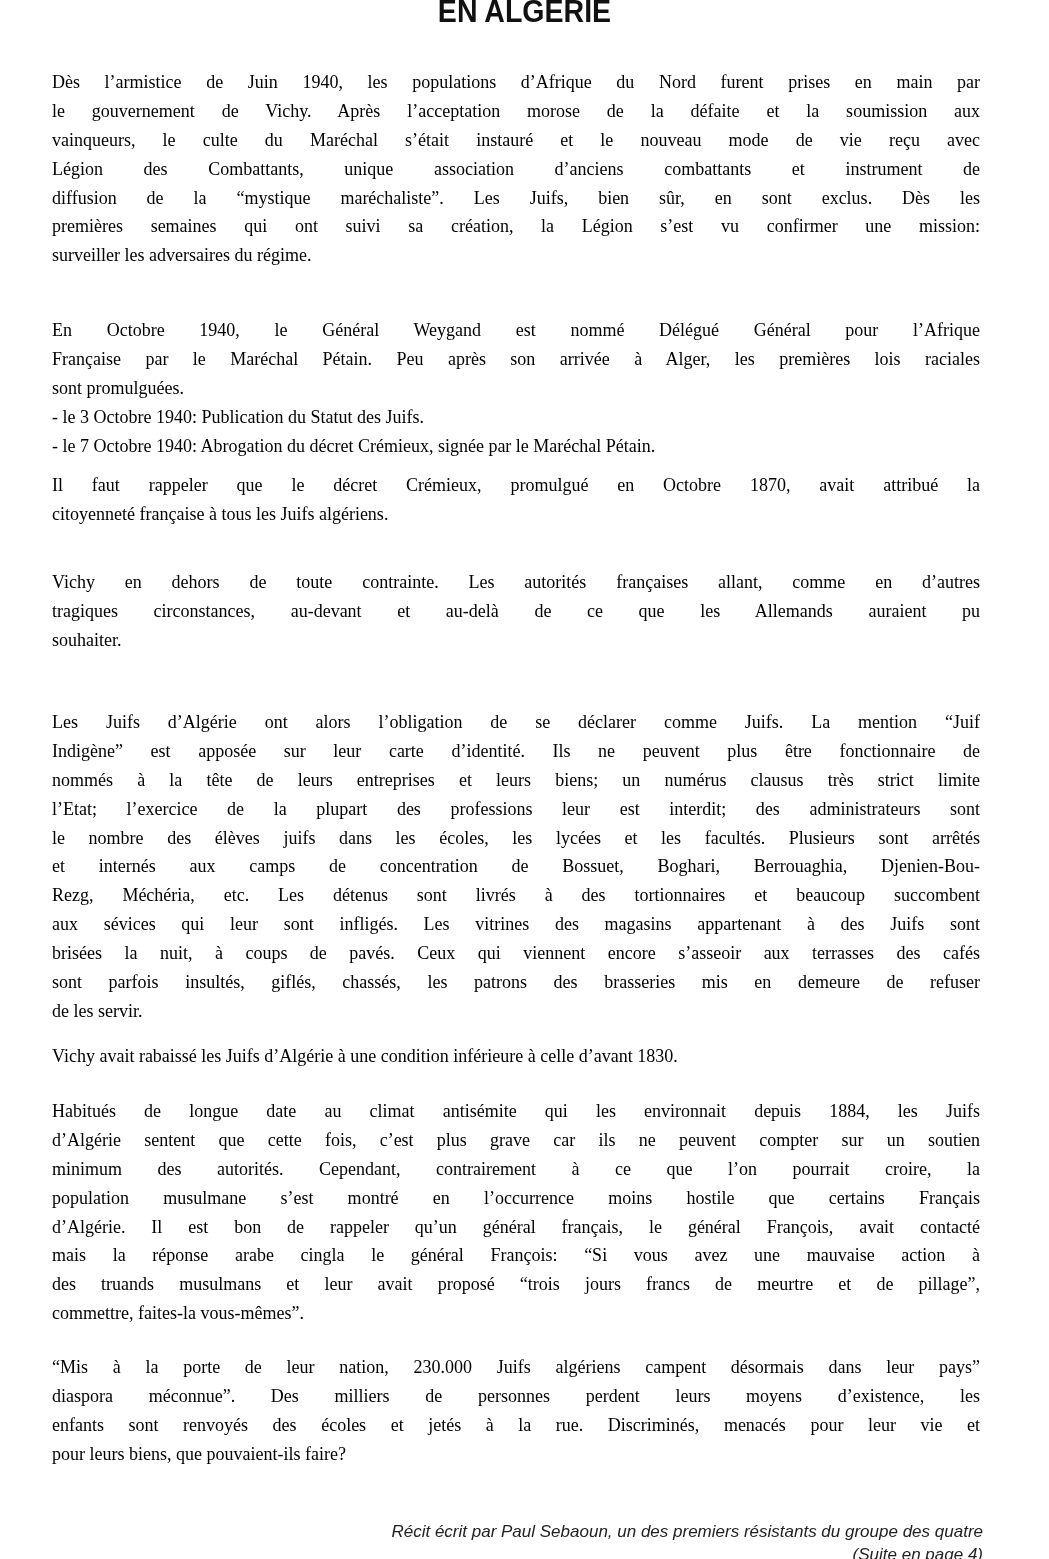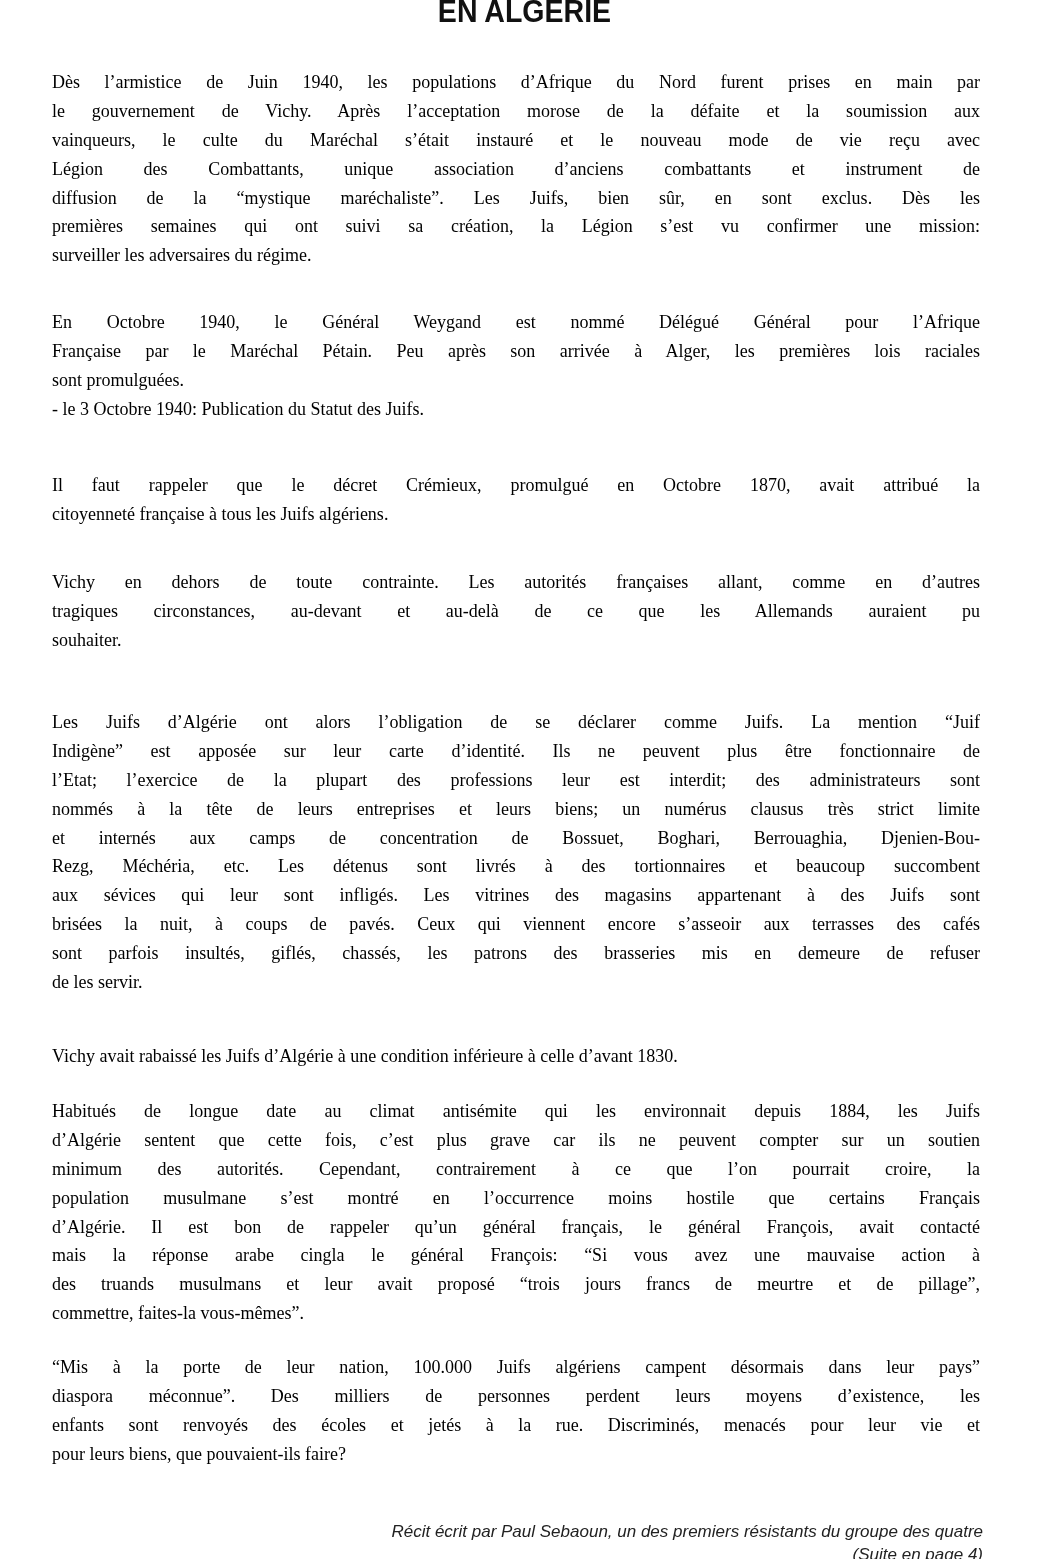--- a/index.html
+++ b/index.html
@@ -28,43 +28,45 @@
 <div class="para" style="top:68px">
   <span class="line">Dès l’armistice de Juin 1940, les populations d’Afrique du Nord furent prises en main par</span>
   <span class="line">le gouvernement de Vichy. Après l’acceptation morose de la défaite et la soumission aux</span>
   <span class="line">vainqueurs, le culte du Maréchal s’était instauré et le nouveau mode de vie reçu avec</span>
   <span class="line">Légion des Combattants, unique association d’anciens combattants et instrument de</span>
   <span class="line">diffusion de la “mystique maréchaliste”. Les Juifs, bien sûr, en sont exclus. Dès les</span>
   <span class="line">premières semaines qui ont suivi sa création, la Légion s’est vu confirmer une mission:</span>
   <span class="line last">surveiller les adversaires du régime.</span>
 </div>
 
-<div class="para" style="top:308px">
+<div class="para" style="top:316px">
   <span class="line">En Octobre 1940, le Général Weygand est nommé Délégué Général pour l’Afrique</span>
   <span class="line">Française par le Maréchal Pétain. Peu après son arrivée à Alger, les premières lois raciales</span>
   <span class="line last">sont promulguées.</span>
   <span class="line last">- le 3 Octobre 1940: Publication du Statut des Juifs.</span>
+  <span class="line last">- le 7 Octobre 1940: Abrogation du décret Crémieux, signée par le Maréchal Pétain.</span>
 </div>
 
 <div class="para" style="top:471px">
   <span class="line">Il faut rappeler que le décret Crémieux, promulgué en Octobre 1870, avait attribué la</span>
   <span class="line last">citoyenneté française à tous les Juifs algériens.</span>
 </div>
 
 <div class="para" style="top:568px">
   <span class="line">Vichy en dehors de toute contrainte. Les autorités françaises allant, comme en d’autres</span>
   <span class="line">tragiques circonstances, au-devant et au-delà de ce que les Allemands auraient pu</span>
   <span class="line last">souhaiter.</span>
 </div>
 
 <div class="para" style="top:708px">
   <span class="line">Les Juifs d’Algérie ont alors l’obligation de se déclarer comme Juifs. La mention “Juif</span>
   <span class="line">Indigène” est apposée sur leur carte d’identité. Ils ne peuvent plus être fonctionnaire de</span>
+  <span class="line">nommés à la tête de leurs entreprises et leurs biens; un numérus clausus très strict limite</span>
   <span class="line">l’Etat; l’exercice de la plupart des professions leur est interdit; des administrateurs sont</span>
-  <span class="line">nommés à la tête de leurs entreprises et leurs biens; un numérus clausus très strict limite</span>
+  <span class="line">le nombre des élèves juifs dans les écoles, les lycées et les facultés. Plusieurs sont arrêtés</span>
   <span class="line">et internés aux camps de concentration de Bossuet, Boghari, Berrouaghia, Djenien-Bou-</span>
   <span class="line">Rezg, Méchéria, etc. Les détenus sont livrés à des tortionnaires et beaucoup succombent</span>
   <span class="line">aux sévices qui leur sont infligés. Les vitrines des magasins appartenant à des Juifs sont</span>
   <span class="line">brisées la nuit, à coups de pavés. Ceux qui viennent encore s’asseoir aux terrasses des cafés</span>
   <span class="line">sont parfois insultés, giflés, chassés, les patrons des brasseries mis en demeure de refuser</span>
   <span class="line last">de les servir.</span>
 </div>
 
 <div class="para" style="top:1042px">
   <span class="line last">Vichy avait rabaissé les Juifs d’Algérie à une condition inférieure à celle d’avant 1830.</span>
@@ -75,21 +77,21 @@
   <span class="line">d’Algérie sentent que cette fois, c’est plus grave car ils ne peuvent compter sur un soutien</span>
   <span class="line">minimum des autorités. Cependant, contrairement à ce que l’on pourrait croire, la</span>
   <span class="line">population musulmane s’est montré en l’occurrence moins hostile que certains Français</span>
   <span class="line">d’Algérie. Il est bon de rappeler qu’un général français, le général François, avait contacté</span>
   <span class="line">mais la réponse arabe cingla le général François: “Si vous avez une mauvaise action à</span>
   <span class="line">des truands musulmans et leur avait proposé “trois jours francs de meurtre et de pillage”,</span>
   <span class="line last">commettre, faites-la vous-mêmes”.</span>
 </div>
 
 <div class="para" style="top:1353px">
-  <span class="line">“Mis à la porte de leur nation, 100.000 Juifs algériens campent désormais dans leur pays”</span>
+  <span class="line">“Mis à la porte de leur nation, 230.000 Juifs algériens campent désormais dans leur pays”</span>
   <span class="line">diaspora méconnue”. Des milliers de personnes perdent leurs moyens d’existence, les</span>
   <span class="line">enfants sont renvoyés des écoles et jetés à la rue. Discriminés, menacés pour leur vie et</span>
   <span class="line last">pour leurs biens, que pouvaient-ils faire?</span>
 </div>
 
 <div class="footer" style="top:1512px">
   <span>Récit écrit par Paul Sebaoun, un des premiers résistants du groupe des quatre</span>
   <span>(Suite en page 4)</span>
 </div>
 

